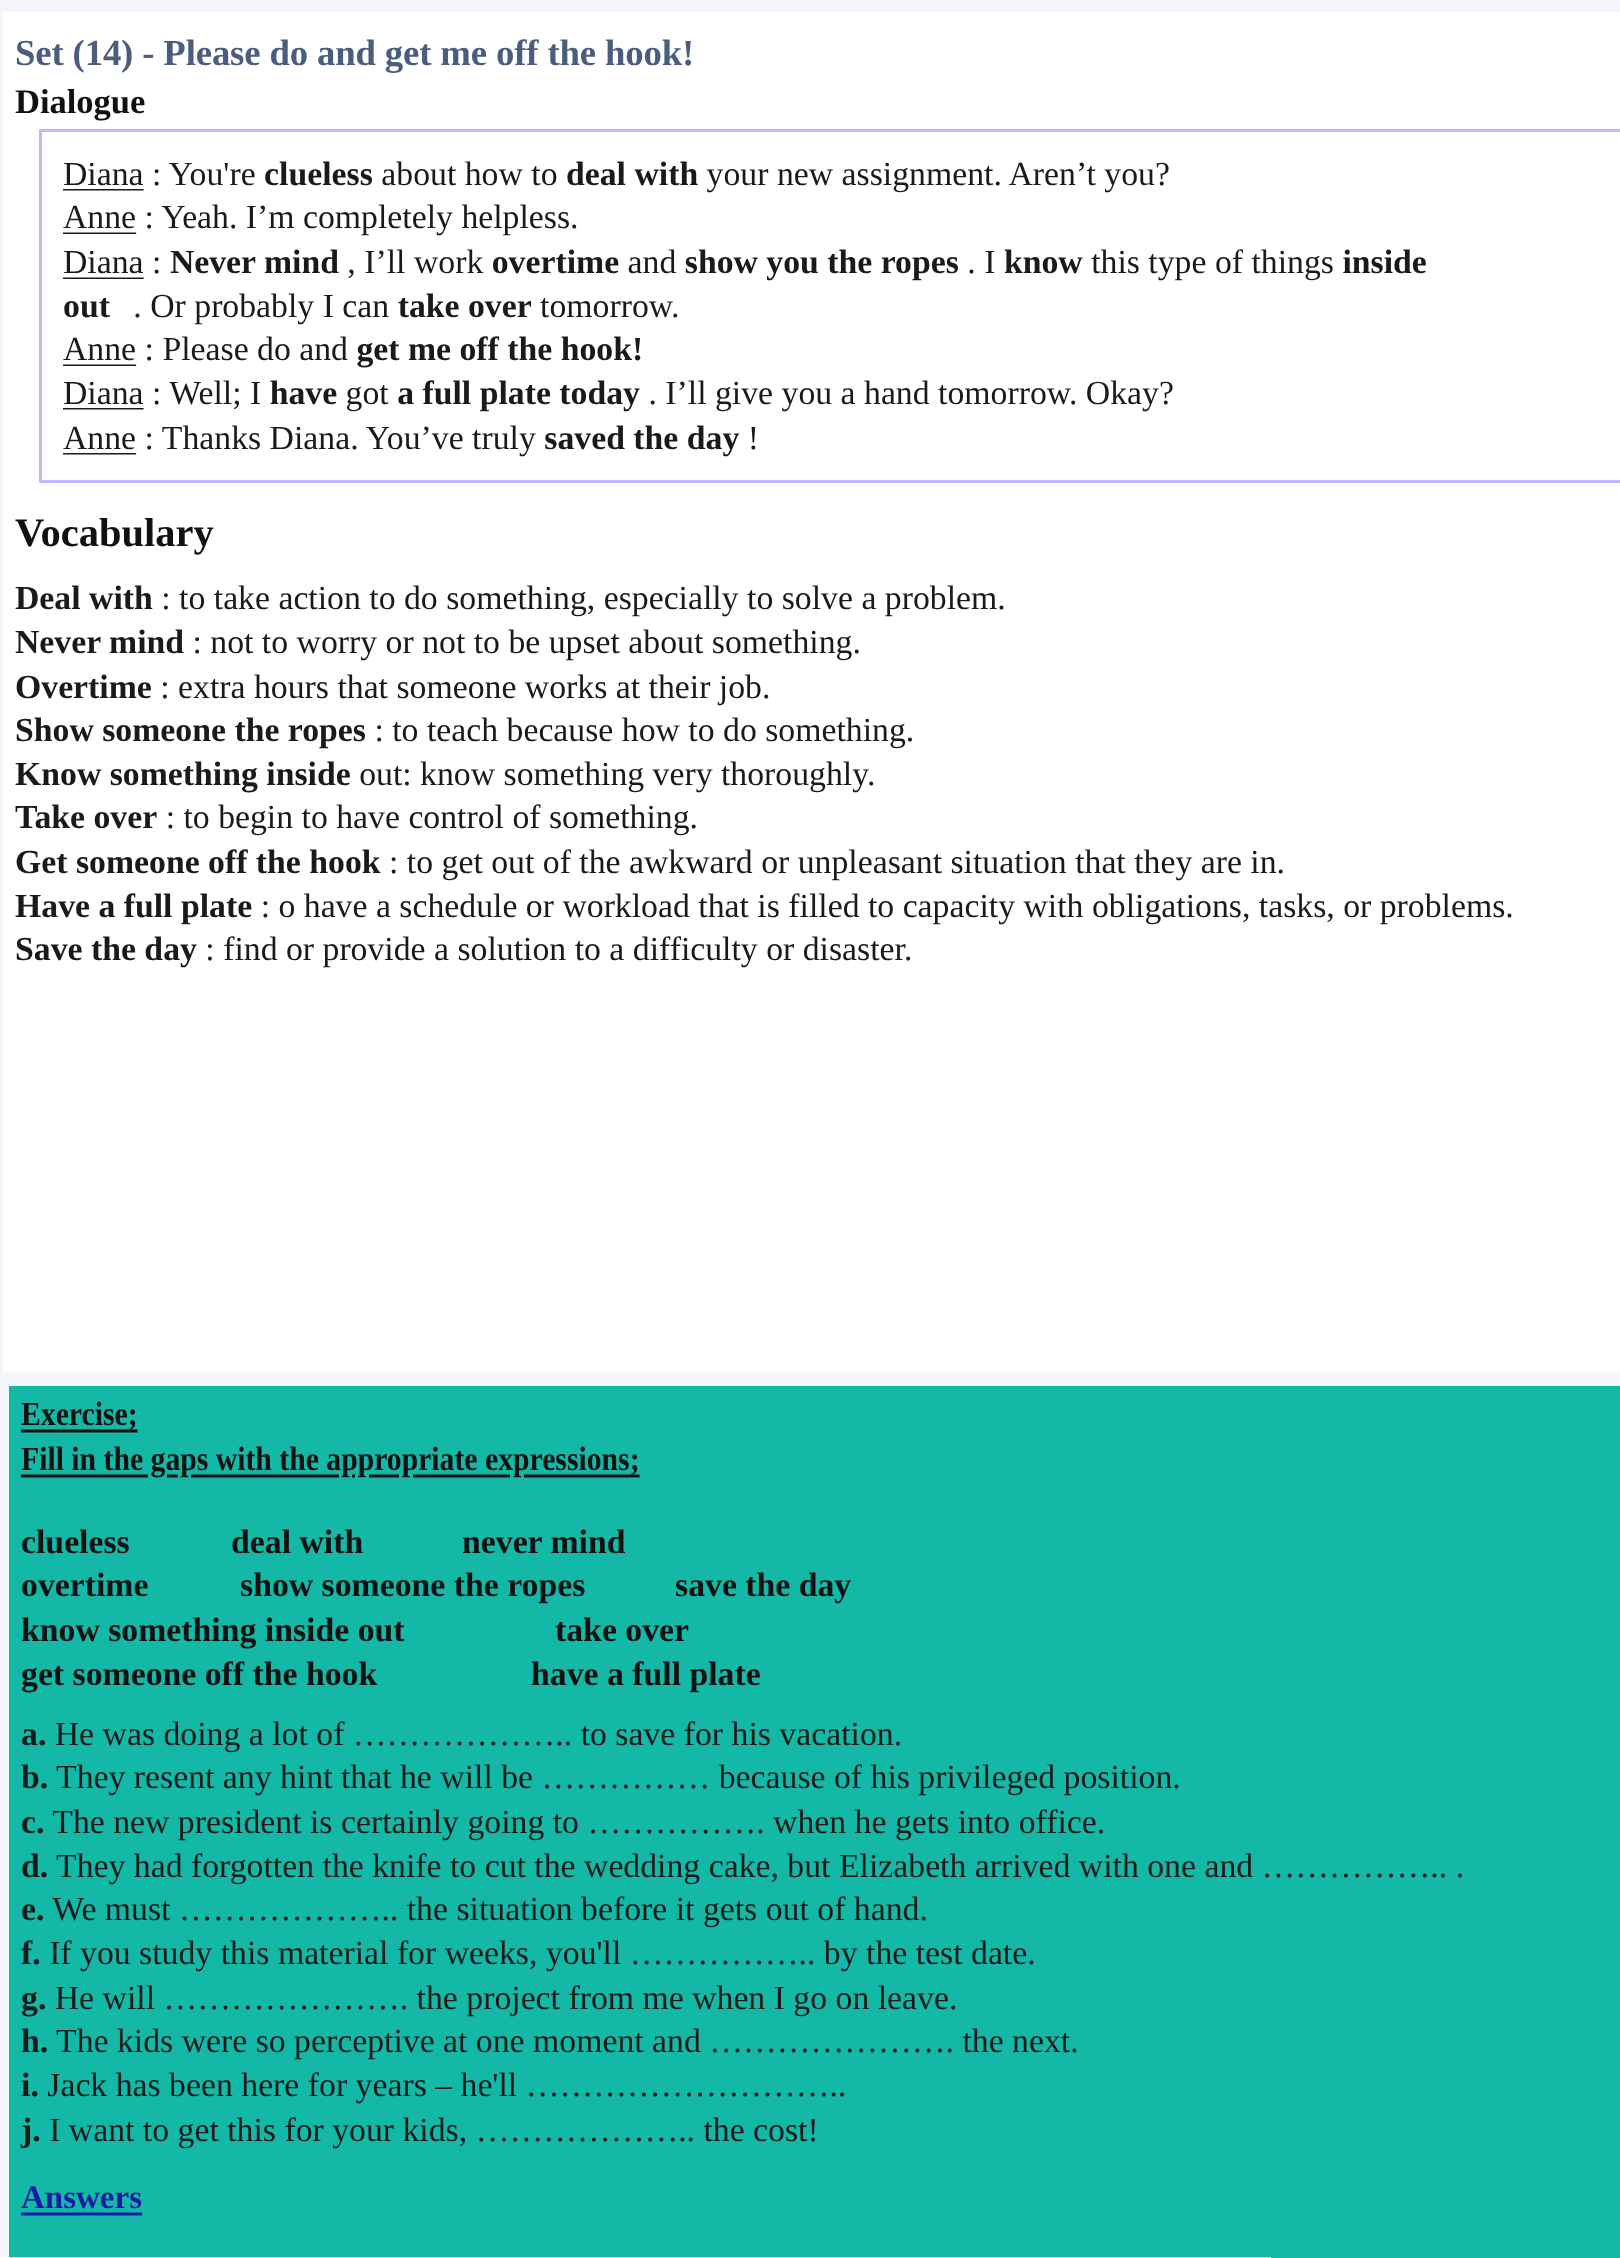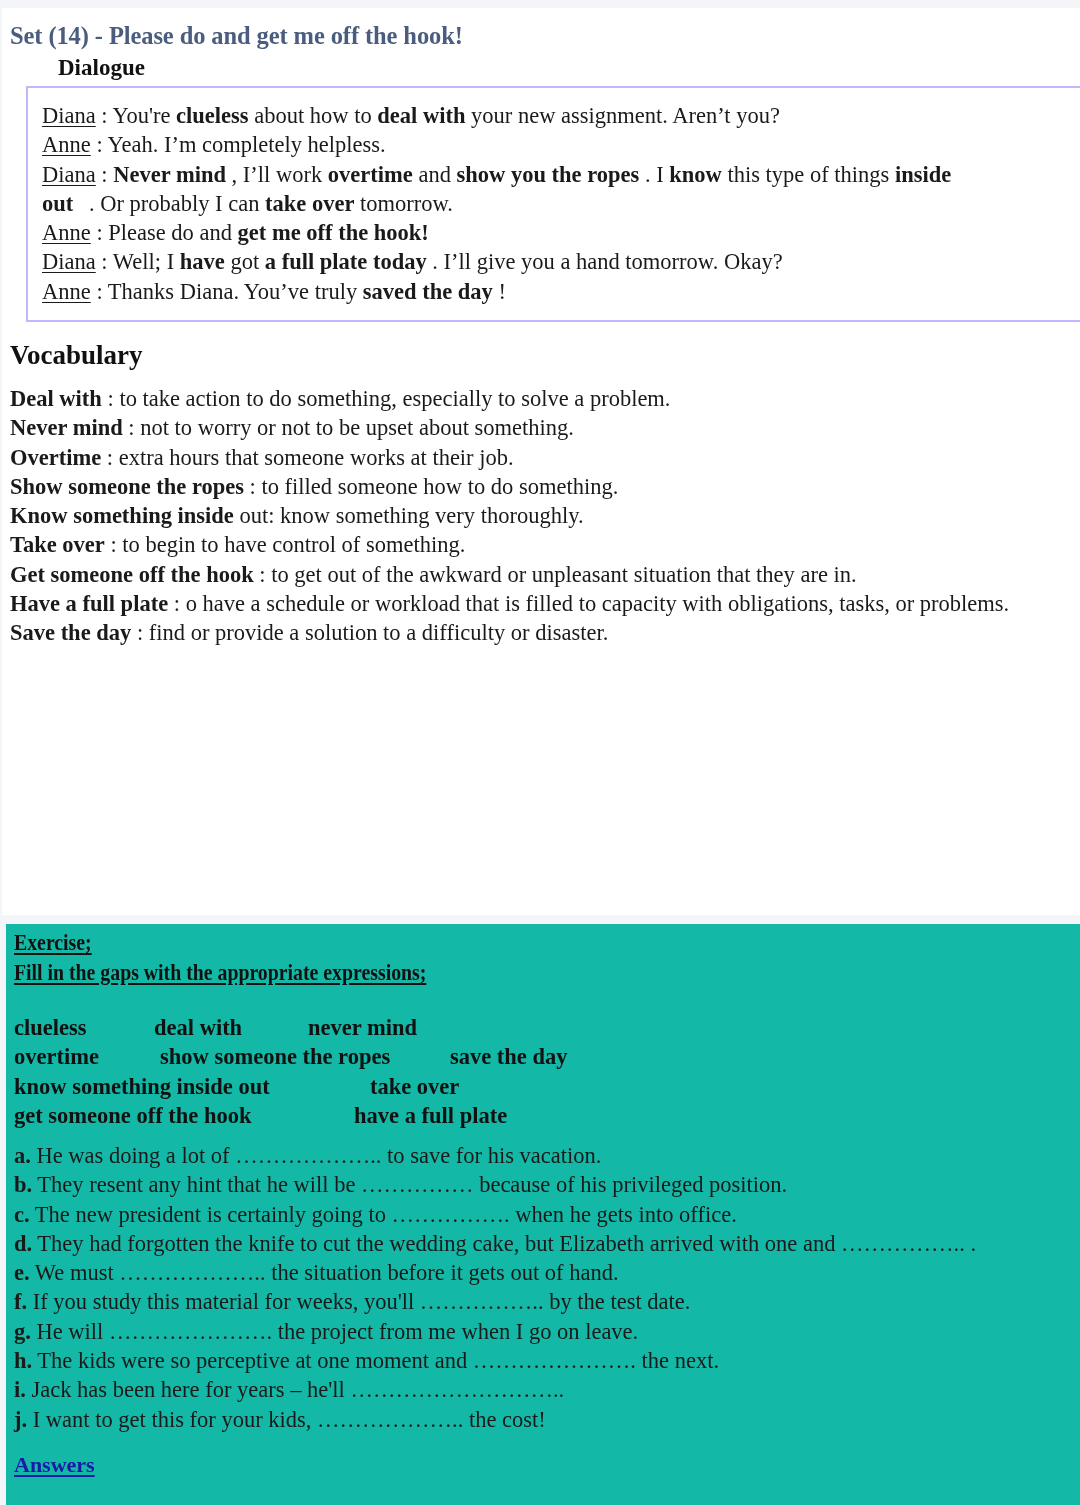--- a/index.html
+++ b/index.html
@@ -32,21 +32,20 @@
       color: #4a5d7e;
       letter-spacing: -0.1px;
       white-space: nowrap;
     }
     .dlg-heading {
       position: absolute;
       left: 8px; top: 47px;
       font-size: 23px;
       font-weight: bold;
       color: #111;
-      margin-left: 48px;
     }
     .dialogue-box {
       position: absolute;
       left: 24px; top: 78px;
       width: 1060px; height: 232px;
       border: 2px solid #c4b5fd;
       box-sizing: content-box;
     }
     .dlines {
       position: absolute;
@@ -136,21 +135,21 @@
         <div class="dline"><span class="speaker">Diana</span><span style="white-space: pre;"> : </span><span style="white-space: pre;">Well; I </span><b style="white-space: pre;">have</b><span style="white-space: pre;"> got </span><b style="white-space: pre;">a full plate today</b><span style="white-space: pre;"> . I’ll give you a hand tomorrow. Okay?</span></div>
         <div class="dline"><span class="speaker">Anne</span><span style="white-space: pre;"> : </span><span style="white-space: pre;">Thanks Diana. You’ve truly </span><b style="white-space: pre;">saved the day</b><span style="white-space: pre;"> !</span></div>
       </div>
   </div>
 
   <div class="vocab-heading">Vocabulary</div>
   <div class="vocab" id="vocab">
       <div class="vitem"><b>Deal with</b><span> : to take action to do something, especially to solve a problem.</span></div>
       <div class="vitem"><b>Never mind</b><span> : not to worry or not to be upset about something.</span></div>
       <div class="vitem"><b>Overtime</b><span> : extra hours that someone works at their job.</span></div>
-      <div class="vitem"><b>Show someone the ropes</b><span> : to filled someone how to do something.</span></div>
+      <div class="vitem"><b>Show someone the ropes</b><span> : to teach because how to do something.</span></div>
       <div class="vitem"><b>Know something inside</b><span> out: know something very thoroughly.</span></div>
       <div class="vitem"><b>Take over</b><span> : to begin to have control of something.</span></div>
       <div class="vitem"><b>Get someone off the hook</b><span> : to get out of the awkward or unpleasant situation that they are in.</span></div>
       <div class="vitem justify"><b>Have a full plate</b><span> : o have a schedule or workload that is filled to capacity with obligations, tasks, or problems.</span></div>
       <div class="vitem"><b>Save the day</b><span> : find or provide a solution to a difficulty or disaster.</span></div>
     </div>
 </div>
 
 <div class="page2">
   <div class="ex-title">Exercise;</div>

